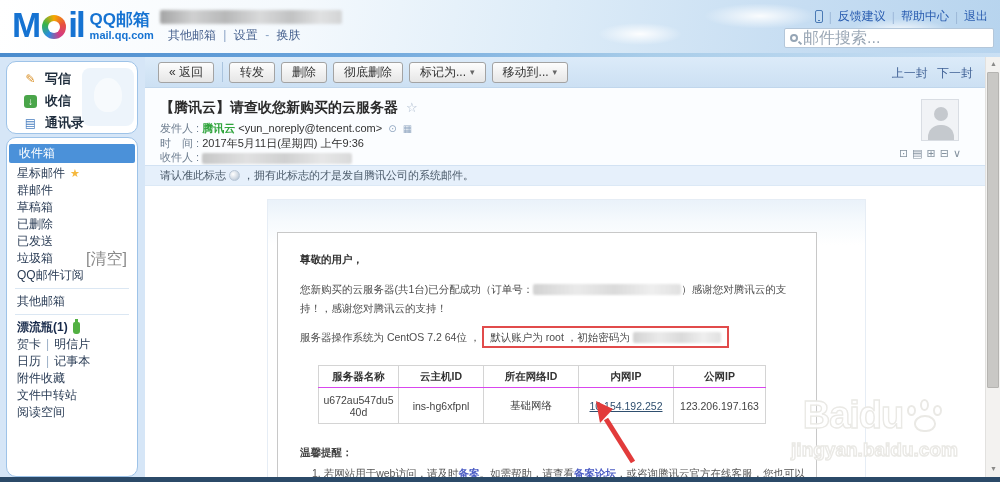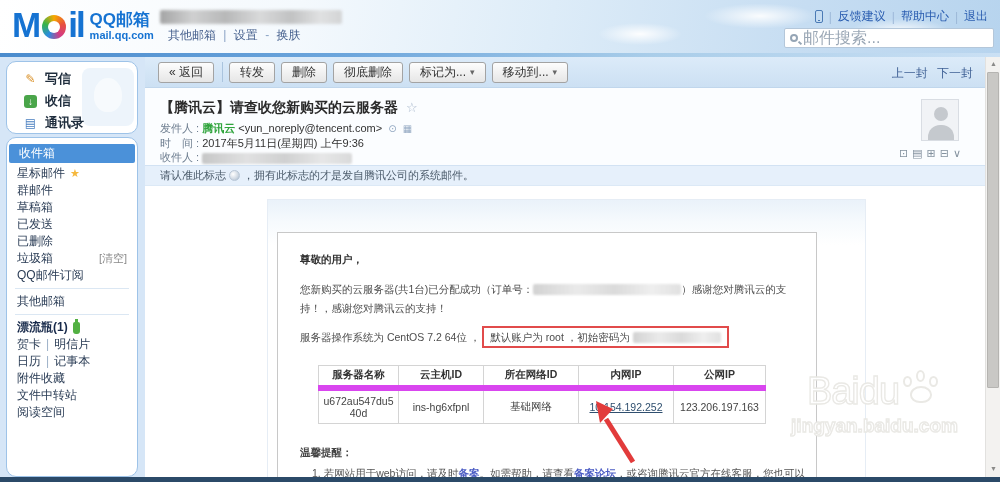--- a/index.html
+++ b/index.html
@@ -54,21 +54,21 @@
   .penguin { position:absolute; right:3px; top:6px; width:52px; height:58px; border-radius:8px; background:#eaf3fb; opacity:.85; }
   .penguin::after { content:""; position:absolute; left:12px; top:10px; width:28px; height:34px; border-radius:50% 50% 45% 45%; background:#f6fafd; }
   .crow { position:relative; display:flex; align-items:center; height:22px; padding-left:16px; font-size:13px; font-weight:bold; color:#1f2d3d; cursor:pointer; }
   .crow .cic { width:15px; margin-right:7px; text-align:center; font-size:12px; }
   .ic-compose { color:#d88c1f; }
   .ic-recv { display:inline-block; width:13px; height:13px; line-height:13px; background:#4aa54a; color:#fff; border-radius:3px; font-size:10px; font-weight:bold; }
   .ic-card { color:#4a7fc0; font-size:13px; }
   .fitem { display:flex; align-items:center; height:17px; line-height:17px; padding:0 10px; font-size:12px; color:#2a3c55; cursor:pointer; }
   .fitem.sel { background:#4b91d9; color:#fff; margin:1px 2px 2px 2px; border-radius:2px; height:19px; line-height:19px; }
   .fitem .star { color:#f5b83d; margin-left:5px; font-size:11px; }
-  .fitem .right { margin-left:auto; color:#8a8a8a; font-size:11px; }
+  .fitem .right { margin-left:auto; color:#8a8a8a; font-size:16px; }
   .fitem.bold { font-weight:bold; color:#17294a; }
   .bottle { display:inline-block; width:7px; height:12px; background:#52b043; border-radius:2px 2px 3px 3px; margin-left:5px; position:relative; }
   .bottle::before { content:""; position:absolute; top:-3px; left:2px; width:3px; height:3px; background:#52b043; }
   .sdiv { border-top:1px solid #dbe7f3; margin:4px 8px; }
   .fitem .sep { color:#9bb0c8; margin:0 5px; }
 
   
   .main { position:absolute; left:145px; top:57px; width:716px; height:420px; background:#fff; }
   .toolbar { position:absolute; left:0; top:0; width:840px; height:31px;
     background:linear-gradient(#dcebf9,#cce0f3); border-bottom:1px solid #c0d6ec; display:flex; align-items:center; padding-left:13px; }
@@ -107,34 +107,34 @@
   .blur-sm { display:inline-block; height:11px; border-radius:2px; vertical-align:-2px; opacity:.7; filter:blur(1.2px);
     background:linear-gradient(90deg,#c0c0c0,#e2e2e2 30%,#cccccc 55%,#e8e8e8 80%,#d5d5d5); }
   .blur-order { width:148px; }
   .blur-pass { width:88px; }
   .para2 { margin:8px 14px 0 22px; line-height:22px; }
   .redbox { border:2px solid #e14b4b; padding:3px 6px; margin-left:2px; white-space:nowrap; }
 
   table.srv { border-collapse:collapse; margin:17px 0 0 40px; table-layout:fixed; }
   table.srv th, table.srv td { border:1px solid #d4d4d4; text-align:center; font-size:10.5px; }
   table.srv { border:1px solid #b5b5b5; }
-  table.srv th { height:22px; font-weight:bold; color:#333; border-bottom:6px solid #d946ef; }
+  table.srv th { height:22px; font-weight:bold; color:#333; border-bottom:1px solid #d946ef; }
   table.srv td { height:36px; color:#444; word-break:break-all; padding:1px 4px; }
   .iplink { color:#2f4f6f; text-decoration:underline; cursor:pointer; }
 
   .tips-title { margin:22px 0 0 22px; font-weight:bold; color:#444; }
   .tipline { margin:5px 10px 0 34px; line-height:16px; color:#555; }
   .tipline .blnk { color:#4b5cc4; font-weight:bold; cursor:pointer; }
 
   .redarrow { position:absolute; left:438px; top:339px; pointer-events:none; }
 
   
   .wmark { position:absolute; left:617px; top:313px; width:225px; text-align:center; pointer-events:none; z-index:6;
     color:#ffffff; -webkit-text-stroke:1.3px #e9e8e4; text-shadow:0 0 1px #e4e3df; opacity:.95; }
-  .wmark .row1 { display:flex; align-items:flex-start; justify-content:center; gap:3px; font-weight:normal; }
+  .wmark .row1 { display:flex; align-items:flex-end; justify-content:center; gap:3px; font-weight:bold;margin-top:24px; }
   .wmark .w1 { font-size:38px; letter-spacing:-1px; }
   .wmark .w2 { font-size:34px; }
   .paw { position:relative; width:40px; height:38px; flex:0 0 auto; }
   .paw i { position:absolute; border:2px solid #e9e8e4; background:rgba(255,255,255,.55); border-radius:50%; }
   .paw .t1 { width:9px; height:11px; left:1px; top:6px; }
   .paw .t2 { width:9px; height:12px; left:14px; top:0; }
   .paw .t3 { width:9px; height:11px; left:27px; top:6px; }
   .paw .pd { width:22px; height:17px; left:8px; top:16px; border-radius:50% 50% 45% 45%; }
   .wmark .url { font-size:19px; font-weight:bold; margin-top:2px; }
 
@@ -211,24 +211,24 @@
         <span>星标邮件</span>
         <span class="star">★</span>
       </div>
       <div class="fitem">
           <span>群邮件</span>
         </div>
       <div class="fitem">
           <span>草稿箱</span>
         </div>
       <div class="fitem">
+          <span>已删除</span>
+        </div>
+      <div class="fitem">
           <span>已发送</span>
-        </div>
-      <div class="fitem">
-          <span>已删除</span>
         </div>
       <div class="fitem">
         <span>垃圾箱</span>
         <span class="right">[清空]</span>
       </div>
       <div class="fitem">
           <span>QQ邮件订阅</span>
         </div>
       <div class="sdiv"></div>
       <div class="fitem">

